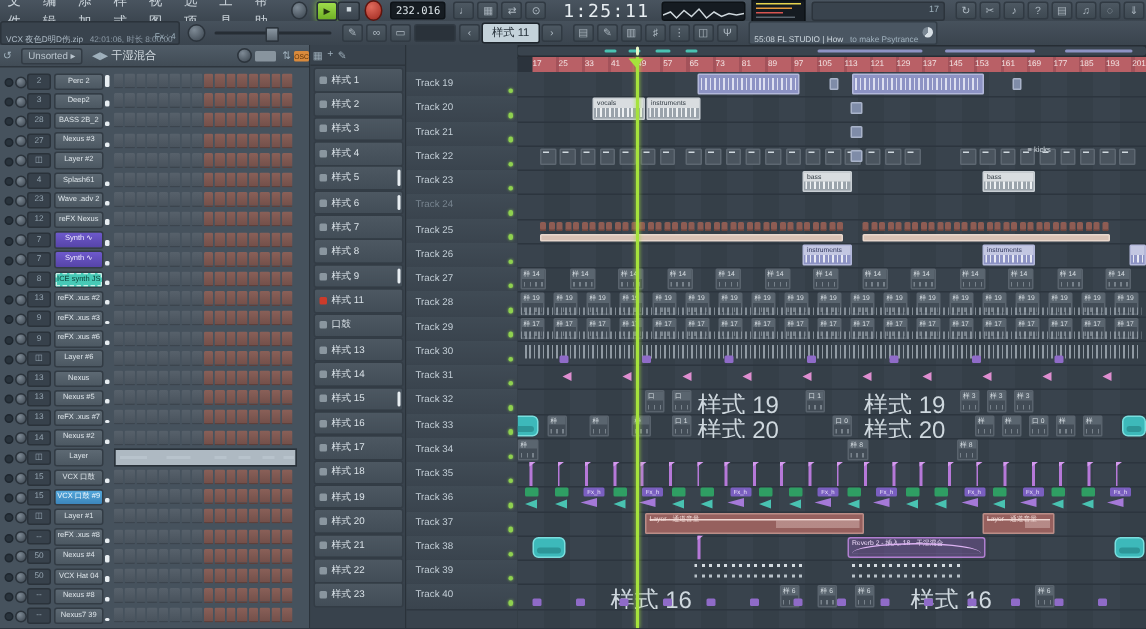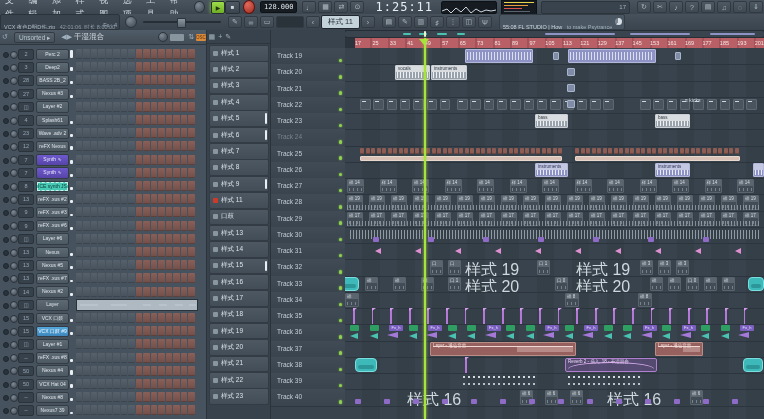--- a/index.html
+++ b/index.html
@@ -170,21 +170,21 @@
         <span class="menu-item">样式</span>
         <span class="menu-item">视图</span>
         <span class="menu-item">选项</span>
         <span class="menu-item">工具</span>
         <span class="menu-item">帮助</span>
       </span>
     <span class="knob" style="margin-left:6px;"></span>
     <span class="transport-btn" id="play-btn" style="margin-left:6px;">▶</span>
     <span class="transport-btn">■</span>
     <span id="rec-btn" style="margin-left:3px;"></span>
-    <span id="bpmbox" style="margin-left:5px;">128.000</span>
+    <span id="bpmbox" style="margin-left:5px;">232.016</span>
     <span id="mid-icons" style="display:flex;margin-left:4px;">
         <span class="ibtn">♩</span>
         <span class="ibtn">▦</span>
         <span class="ibtn">⇄</span>
         <span class="ibtn">⊙</span>
       </span>
     <span id="timedisp" style="margin-left:10px;">1:25:11</span>
     <span id="scope" style="margin-left:8px;">
       <svg width="54" height="11" viewBox="0 0 54 11">
           <polyline points="0,6 5,4 9,8 14,3 19,7 24,2 29,8 34,4 39,7 44,5 49,6 54,5" fill="none" stroke="#cfd8dd" stroke-width="1"></polyline>

